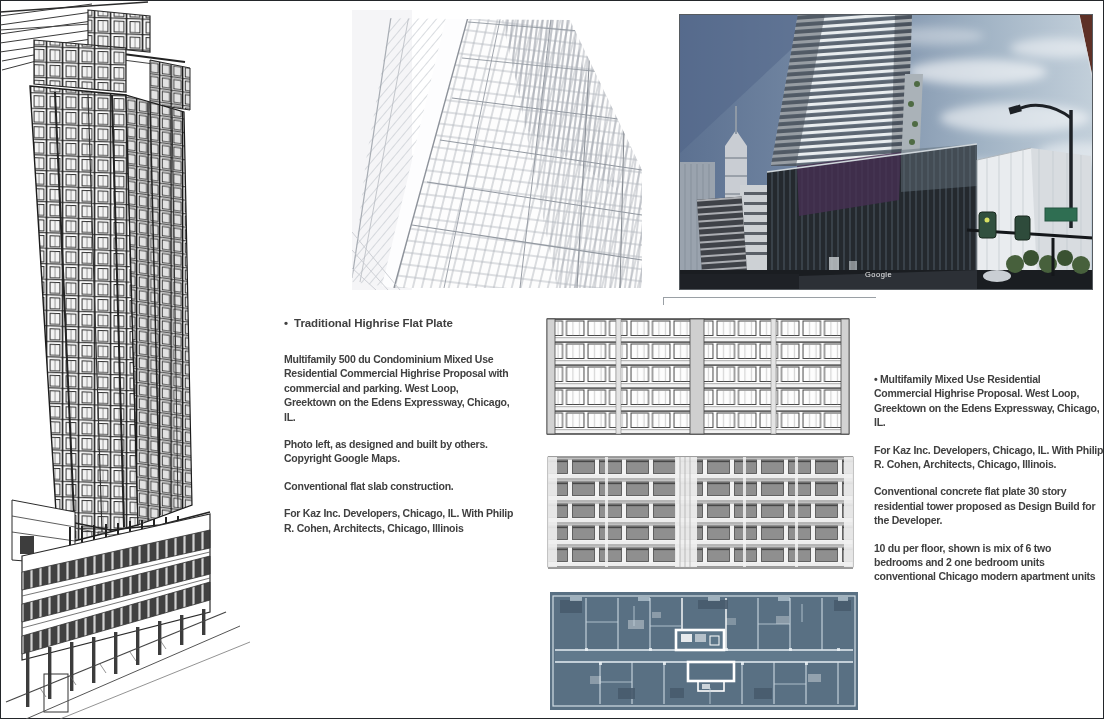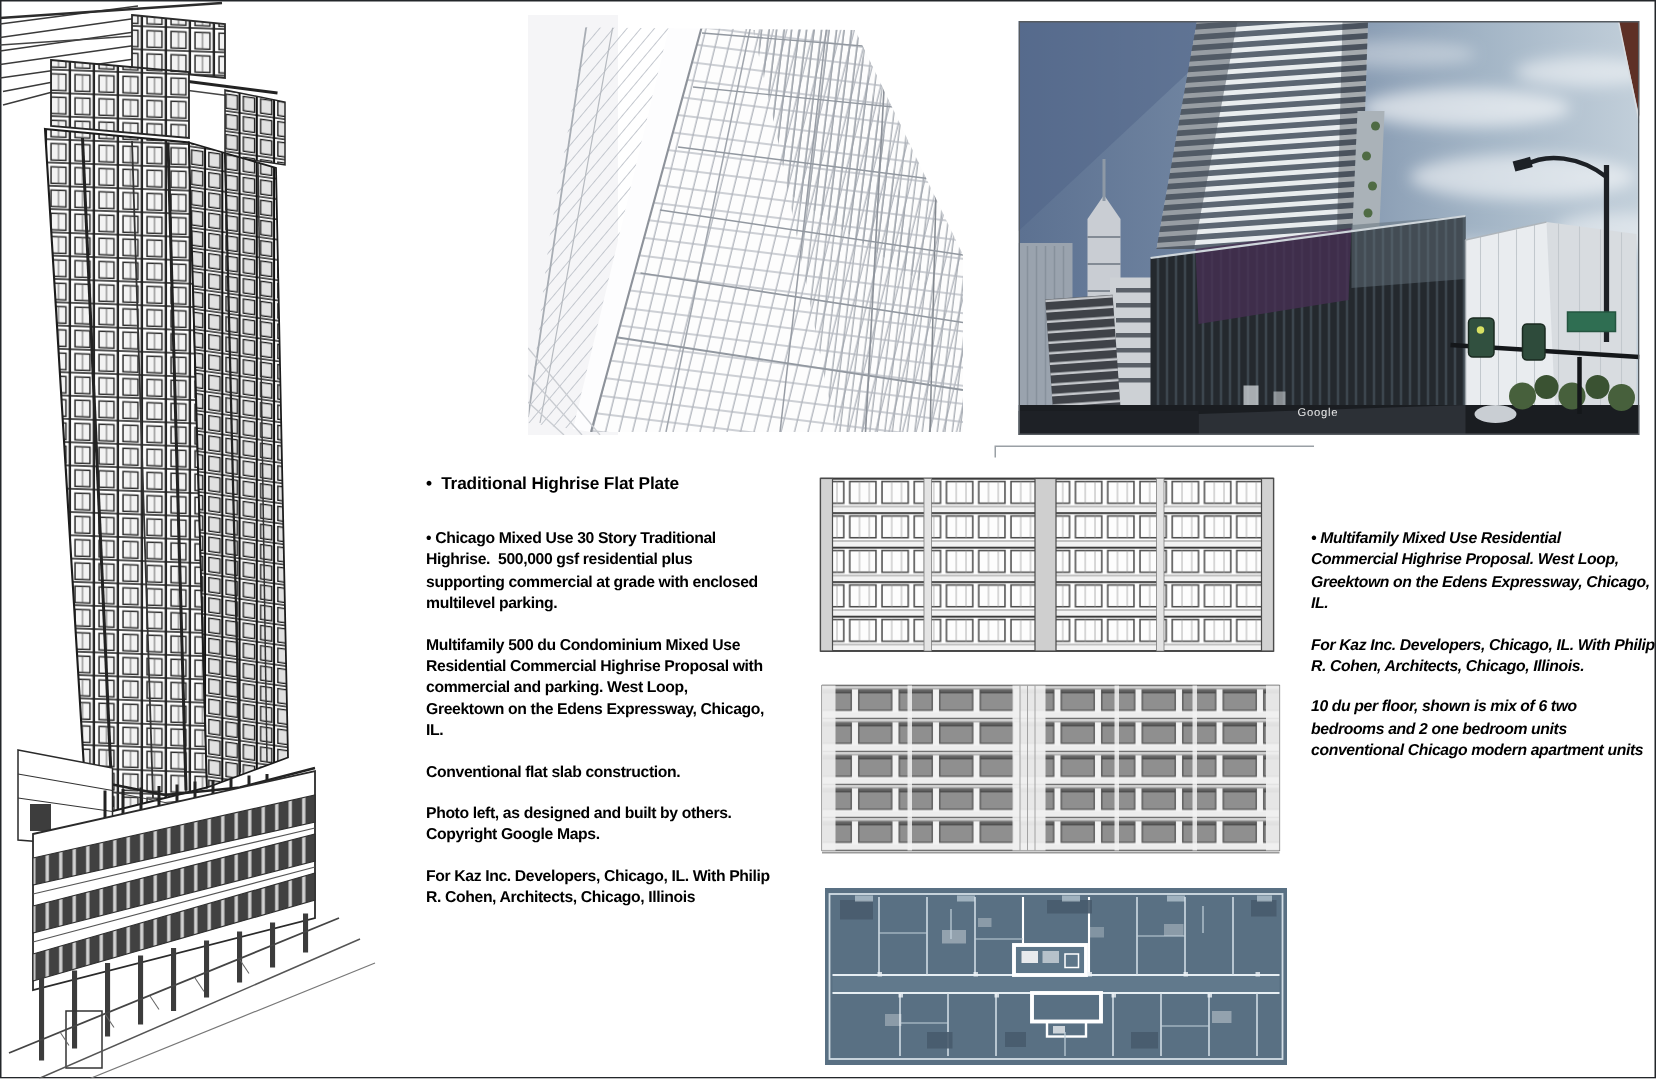--- a/index.html
+++ b/index.html
@@ -8,23 +8,23 @@
   .fig{position:absolute;}
   .fig svg{display:block;}
   .fig-left{left:0;top:0;width:265px;height:719px;}
   .fig-sketch{left:352px;top:10px;width:290px;height:280px;}
   .fig-photo{left:679px;top:14px;width:414px;height:276px;}
   .fig-elev1{left:543px;top:314px;width:310px;height:126px;}
   .fig-elev2{left:543px;top:453px;width:315px;height:117px;}
   .fig-plan{left:550px;top:592px;width:308px;height:118px;}
   .hairline{position:absolute;left:663px;top:297px;width:213px;height:0;border-top:1px solid #9aa0a5;}
   .hairline:before{content:"";position:absolute;left:0;top:0;width:1px;height:7px;background:#9aa0a5;}
-  .col{position:absolute;color:#000000;}
+  .col{position:absolute;color:#404040;}
   .col-middle{left:284px;top:316px;width:252px;}
-  .col-right{left:874px;top:352px;width:228px;font-style:italic;}
+  .col-right{left:874px;top:372px;width:228px;}
   .heading{font-weight:bold;font-size:11.5px;line-height:15px;margin:0 0 21px 0;letter-spacing:-0.1px;white-space:pre;}
   .para{font-weight:bold;font-size:10.5px;line-height:14.4px;margin:0 0 13px 0;
         letter-spacing:-0.25px;white-space:pre;}
 </style>
 </head>
 <body>
 
 <div class="page">
 
   <div class="fig fig-left">
@@ -453,41 +453,40 @@
           <rect x="49" y="70" width="3" height="3"></rect>
         <rect x="113" y="70" width="3" height="3"></rect>
           <rect x="191" y="70" width="3" height="3"></rect>
         <rect x="255" y="70" width="3" height="3"></rect>
       </g>
     </svg>
   </div>
 
   <div class="col col-middle">
     <p class="heading">•  Traditional Highrise Flat Plate</p>
-    <p class="para">• Chicago Mixed Use 30 Story Traditional
-Highrise.  500,000 gsf residential plus
-supporting commercial at grade with enclosed
-multilevel parking.</p>
     <p class="para">Multifamily 500 du Condominium Mixed Use
 Residential Commercial Highrise Proposal with
 commercial and parking. West Loop,
 Greektown on the Edens Expressway, Chicago,
 IL.</p>
-    <p class="para">Conventional flat slab construction.</p>
     <p class="para">Photo left, as designed and built by others.
 Copyright Google Maps.</p>
+    <p class="para">Conventional flat slab construction.</p>
     <p class="para">For Kaz Inc. Developers, Chicago, IL. With Philip
 R. Cohen, Architects, Chicago, Illinois</p>
   </div>
 
   <div class="col col-right">
     <p class="para">• Multifamily Mixed Use Residential
 Commercial Highrise Proposal. West Loop,
 Greektown on the Edens Expressway, Chicago,
 IL.</p>
     <p class="para">For Kaz Inc. Developers, Chicago, IL. With Philip
 R. Cohen, Architects, Chicago, Illinois.</p>
+    <p class="para">Conventional concrete flat plate 30 story
+residential tower proposed as Design Build for
+the Developer.</p>
     <p class="para">10 du per floor, shown is mix of 6 two
 bedrooms and 2 one bedroom units
 conventional Chicago modern apartment units</p>
   </div>
 
 </div>
 
 </body></html>

